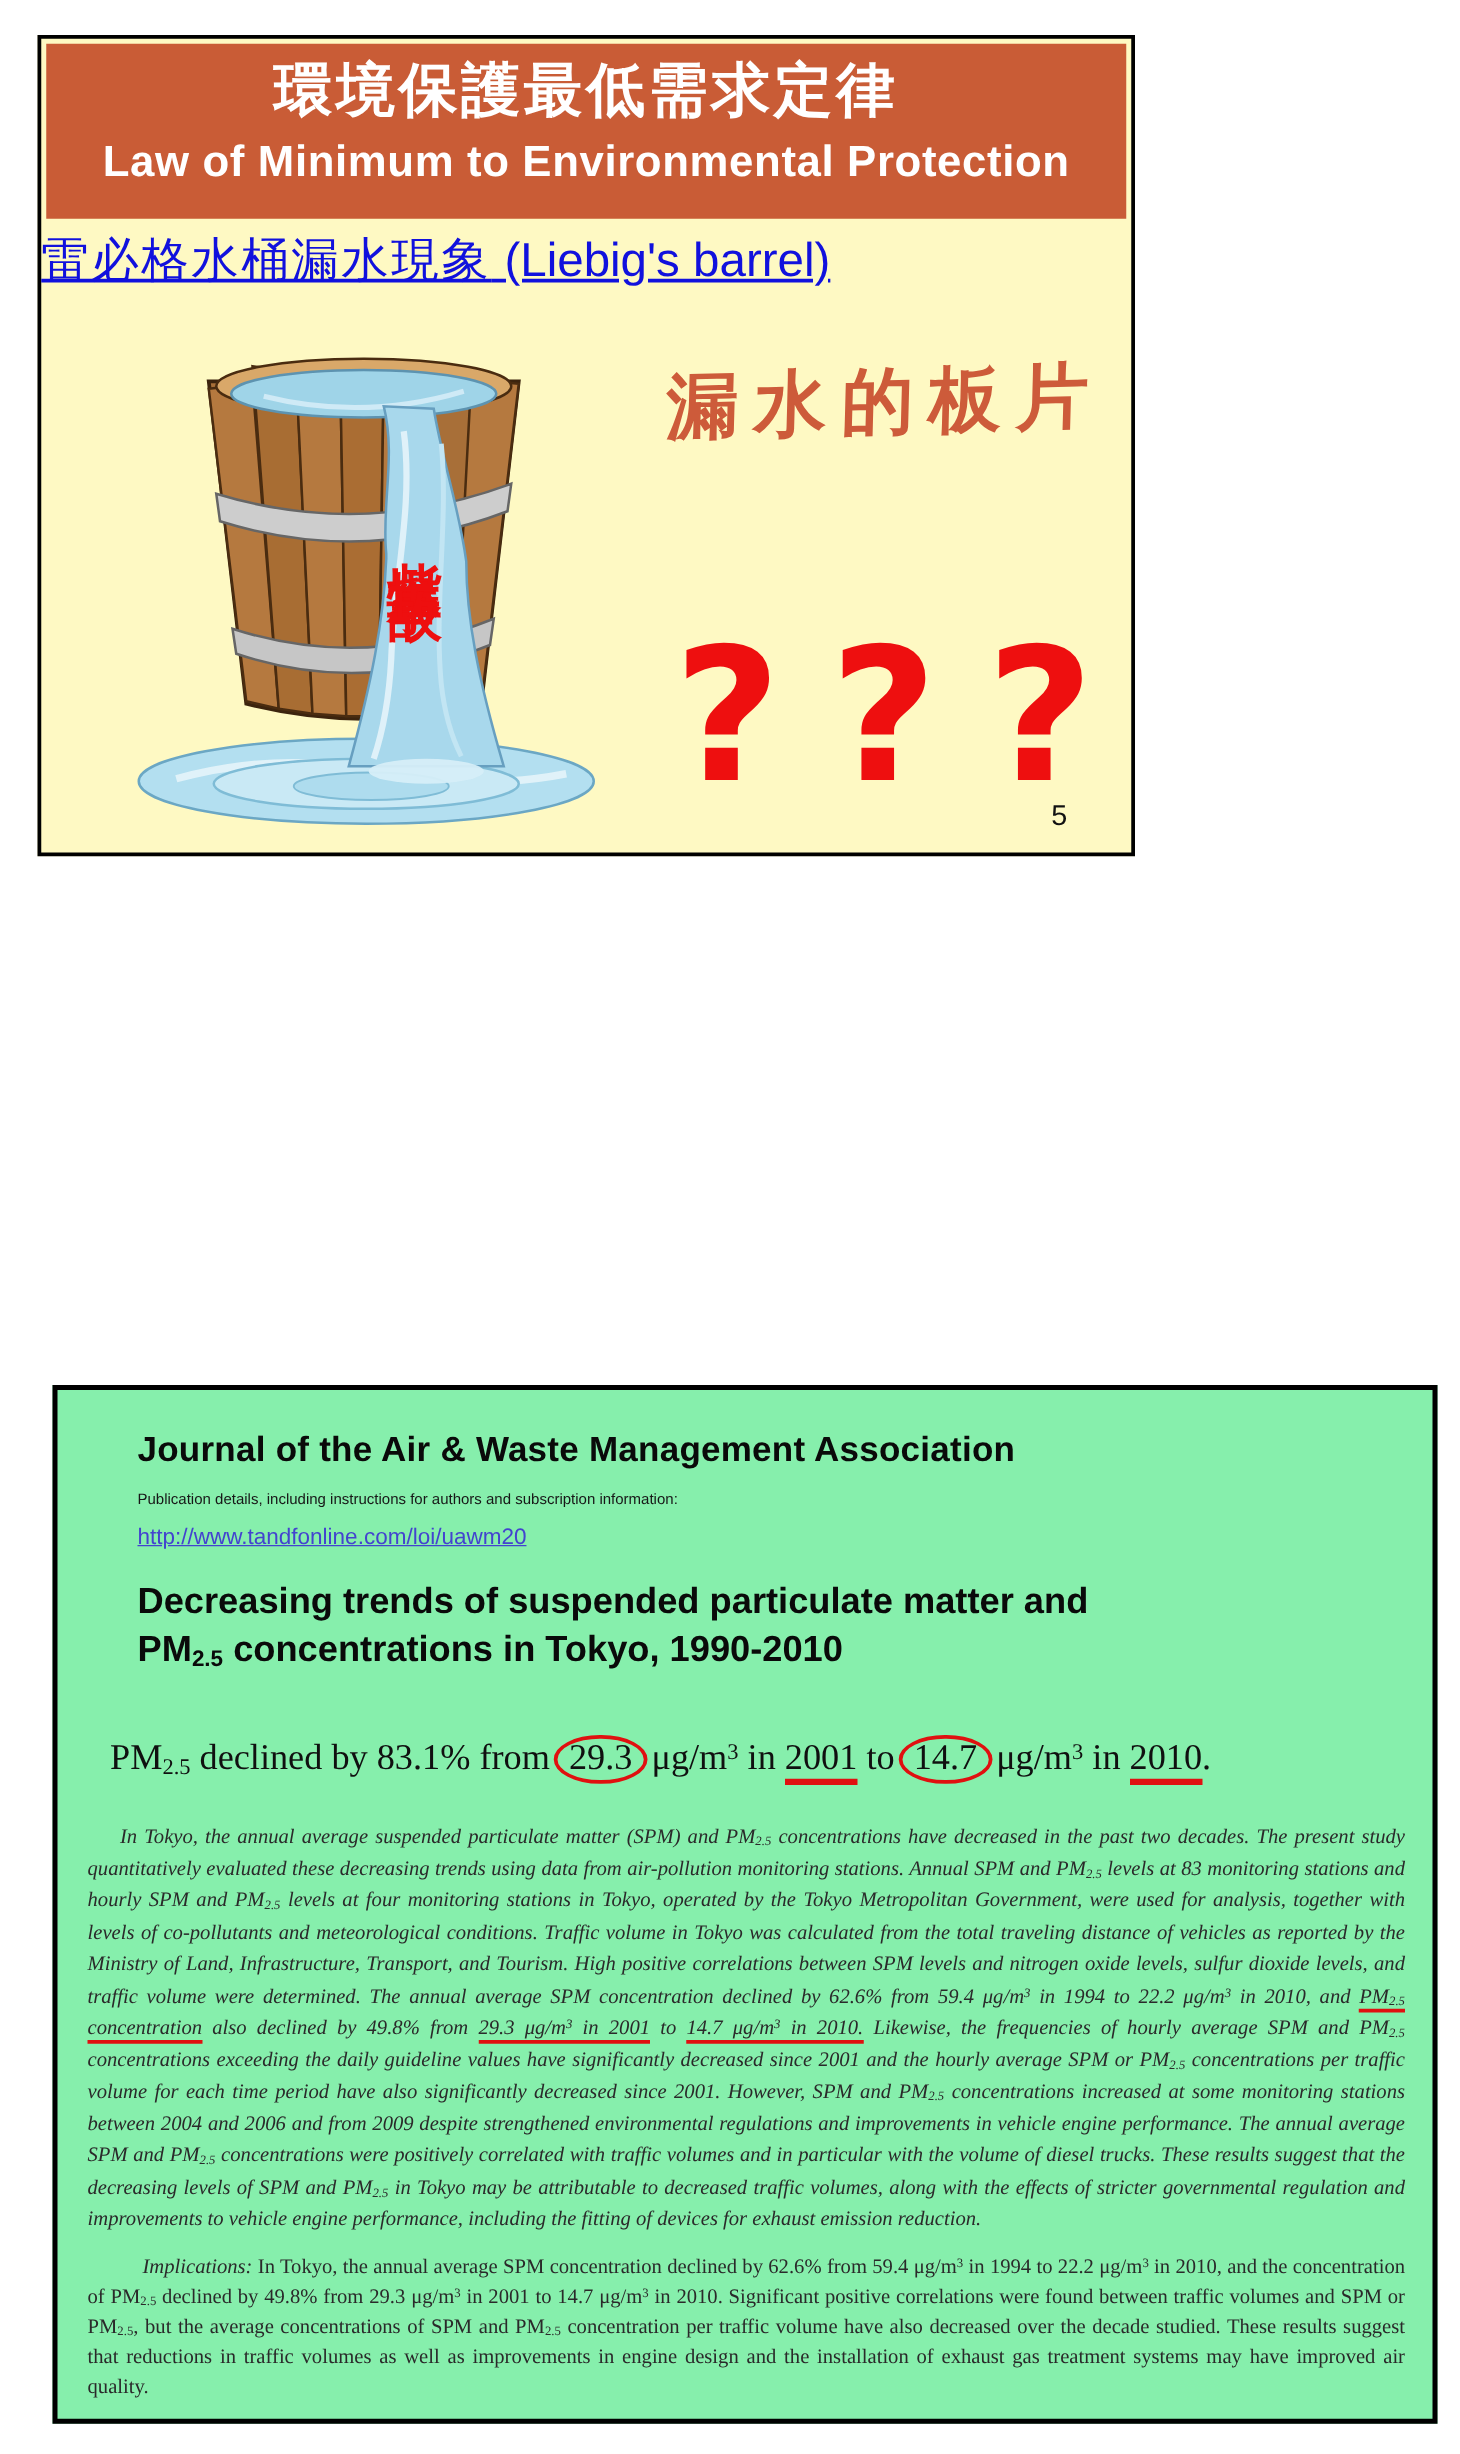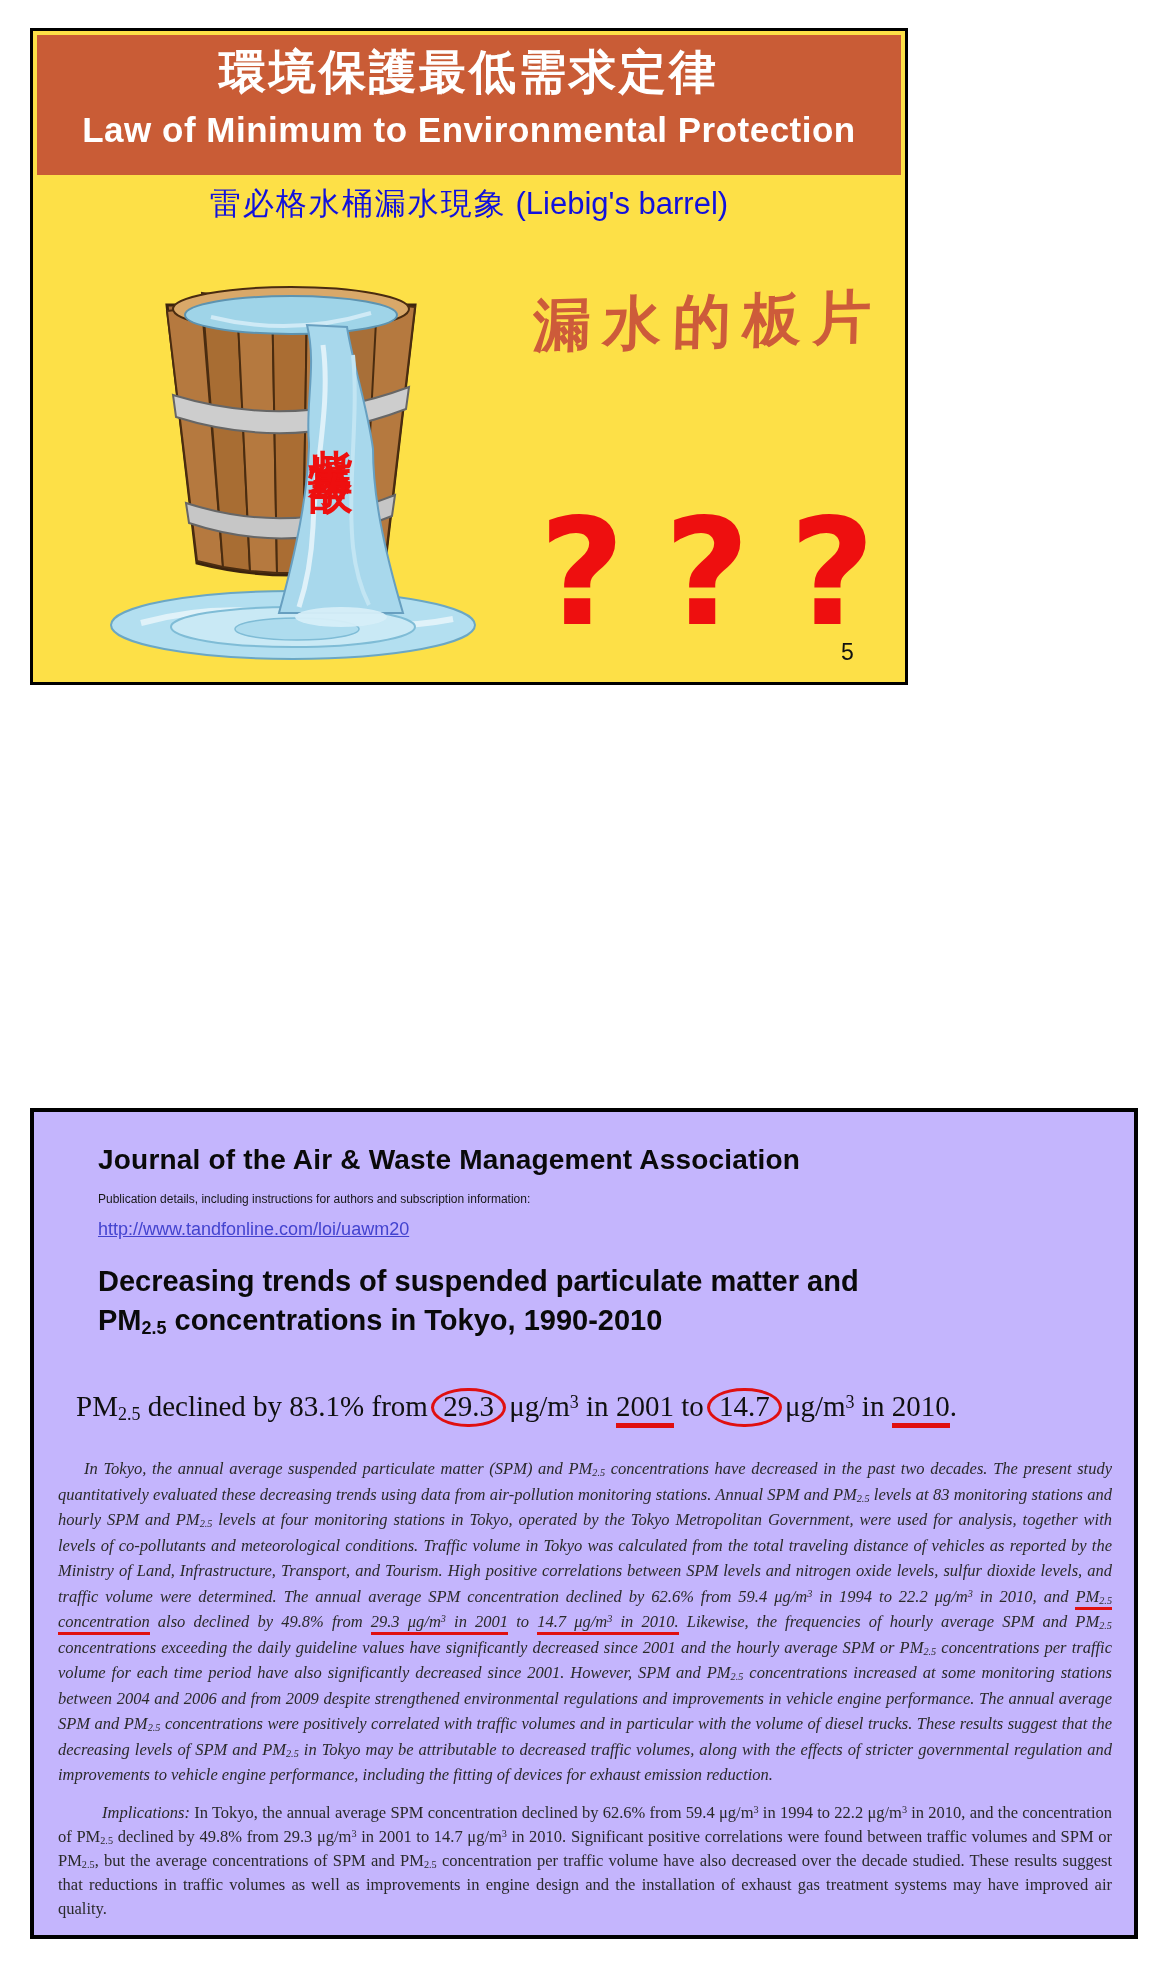--- a/index.html
+++ b/index.html
@@ -1,37 +1,37 @@
 <!DOCTYPE html>
 <html><head>
 <meta charset="utf-8">
 <style>
   html,body{margin:0;padding:0;background:#ffffff;}
   body{width:1168px;height:1963px;position:relative;font-family:"Liberation Sans",sans-serif;}
 
   
-  .slide-top{position:absolute;left:30px;top:28px;width:872px;height:651px;border:3px solid #000;background:#fde047;}
+  .slide-top{position:absolute;left:30px;top:28px;width:872px;height:651px;border:3px solid #000;background:#fef9c3;}
   .slide-header{position:absolute;left:4px;right:4px;top:4px;height:140px;background:#c95c36;text-align:center;color:#fff;}
   .slide-title-zh{font-size:47px;font-weight:bold;letter-spacing:3px;margin-top:7px;line-height:60px;}
   .slide-title-en{font-size:35px;font-weight:bold;line-height:56px;letter-spacing:0.5px;}
-  .slide-subtitle{position:absolute;left:0;right:0;top:152px;text-align:center;color:#1111dd;font-size:31px;}
+  .slide-subtitle{position:absolute;left:0;right:0;top:152px;color:#1111dd;font-size:38px;text-decoration:underline;}
   .slide-subtitle .zh{font-family:"Liberation Serif",serif;letter-spacing:2px;}
   .slide-subtitle .en{font-family:"Liberation Sans",sans-serif;}
   .barrel-wrap{position:absolute;left:68px;top:214px;width:380px;height:420px;}
   .barrel-overlay{position:absolute;left:276px;top:382px;writing-mode:vertical-rl;text-orientation:upright;
       color:#ee0f0f;font-size:44px;font-weight:bold;letter-spacing:8px;line-height:1;}
   .leak-caption{position:absolute;left:470px;top:252px;width:410px;text-align:center;color:#cd5b3a;
       font-family:"DejaVu Serif",serif;font-weight:bold;font-size:58px;letter-spacing:12px;
       transform:rotate(-1.5deg) skewX(-3deg);white-space:nowrap;}
   .qmarks{position:absolute;left:506px;top:468px;width:336px;display:flex;justify-content:space-between;
       color:#ee0f0f;font-size:148px;font-weight:800;font-family:"DejaVu Sans",sans-serif;line-height:1;}
   .page-number{position:absolute;left:808px;top:608px;font-size:23px;color:#111;}
 
   
-  .slide-bottom{position:absolute;left:30px;top:1108px;width:1100px;height:823px;border:4px solid #000;background:#c4b5fd;overflow:hidden;text-decoration:underline;}
+  .slide-bottom{position:absolute;left:42px;top:1108px;width:1100px;height:823px;border:4px solid #000;background:#86efac;overflow:hidden;text-decoration:underline;}
   .journal-name{position:absolute;left:64px;top:32px;font-size:28px;font-weight:bold;color:#0a0a0a;letter-spacing:0.2px;}
   .pub-details{position:absolute;left:64px;top:80px;font-size:12px;color:#171717;}
   .journal-link{position:absolute;left:64px;top:107px;font-size:18px;color:#4343cf;text-decoration:underline;cursor:pointer;}
   .article-title{position:absolute;left:64px;top:150px;width:820px;font-size:29px;font-weight:bold;color:#0a0a0a;line-height:39px;}
   .headline{position:absolute;left:42px;top:264px;width:1020px;font-family:"Liberation Serif",serif;font-size:29px;color:#101010;white-space:nowrap;}
   .body-text{position:absolute;left:24px;top:328px;width:1054px;font-family:"Liberation Serif",serif;color:#2a2a2a;}
   .abstract{font-size:16.5px;font-style:italic;line-height:25.5px;text-align:justify;text-indent:26px;margin-top:16px;}
   .implications{font-size:16.5px;line-height:24px;text-align:justify;text-indent:44px;margin-top:13px;}
 
   

